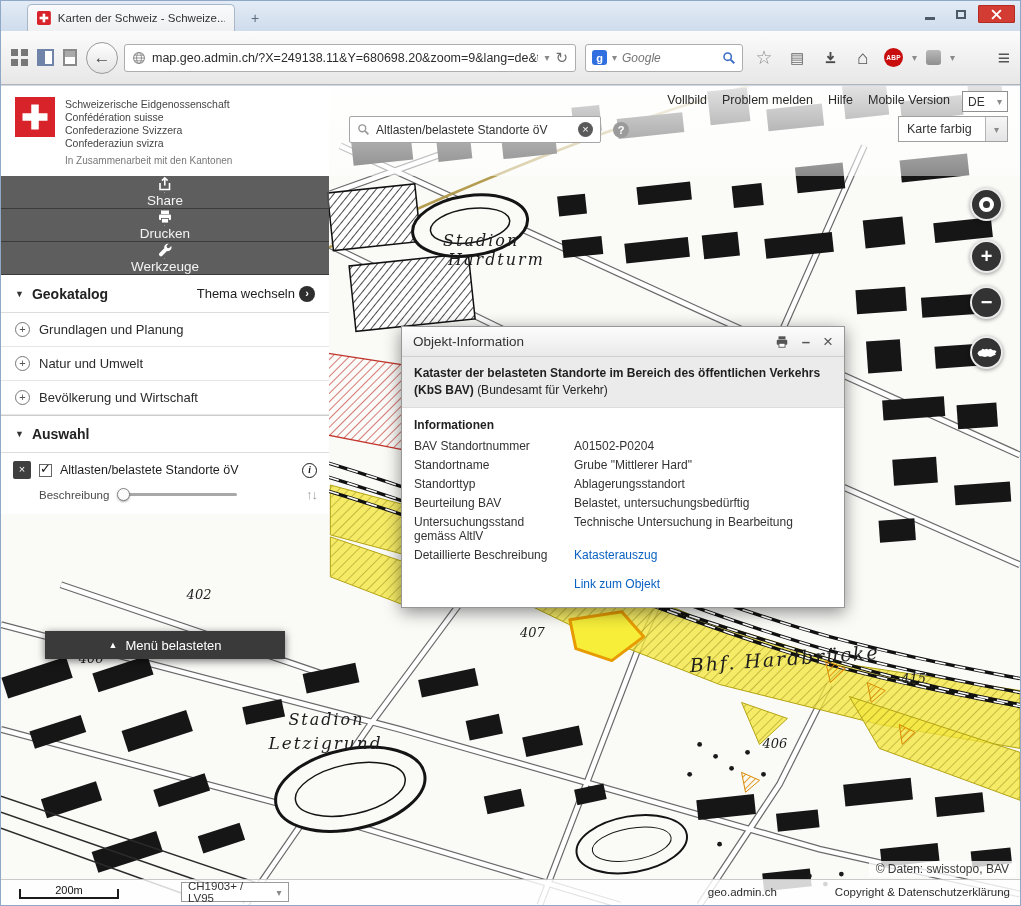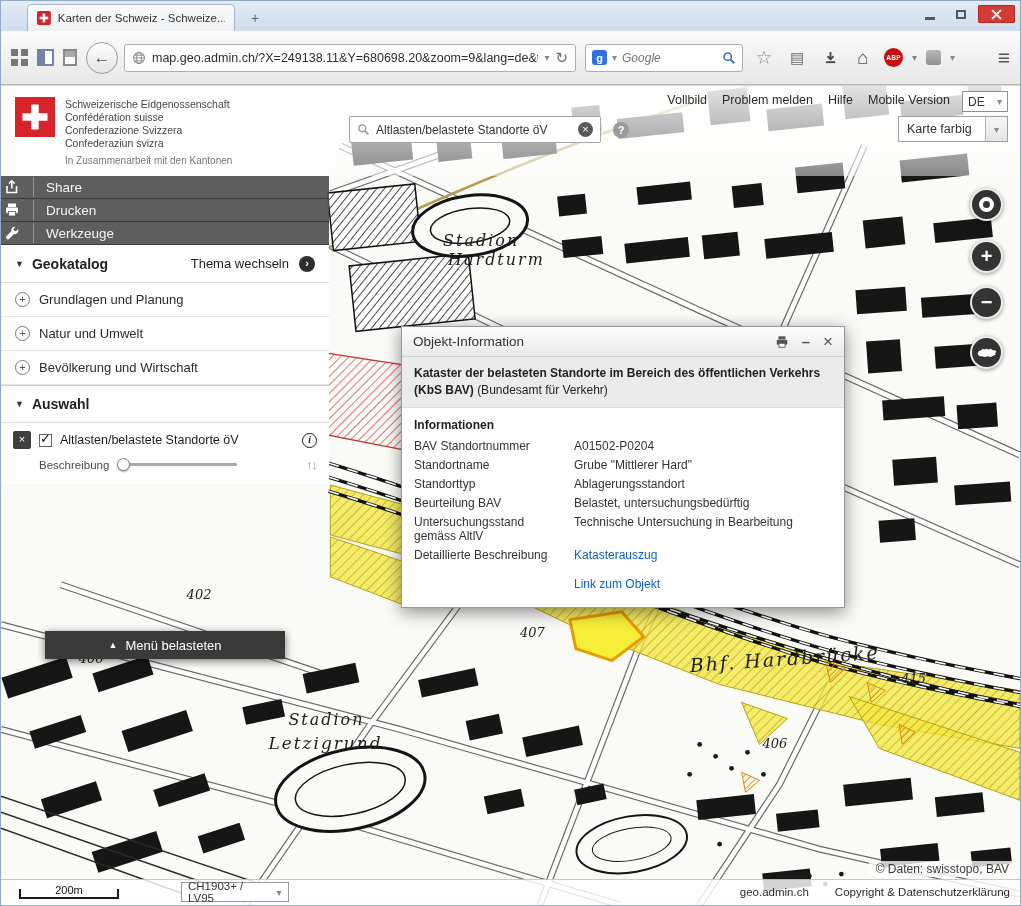--- a/index.html
+++ b/index.html
@@ -58,29 +58,29 @@
   .map-search { position:absolute; top:30px; left:20px; width:252px; height:27px; background:#fff; border:1px solid #a6a6a6; border-radius:2px; display:flex; align-items:center; gap:6px; padding:0 7px; }
   .map-search input { flex:1; border:none; outline:none; font-size:12px; color:#333; font-family:"Liberation Sans",sans-serif; background:transparent; }
   .clearbtn { width:15px; height:15px; border-radius:50%; background:#5a5a5a; color:#fff; font-size:11px; line-height:14px; text-align:center; flex:none; }
   .helpbtn { position:absolute; top:36px; left:284px; width:16px; height:16px; border-radius:50%; background:#9a9a9a; color:#fff; font-size:11px; font-weight:bold; text-align:center; line-height:16px; }
   .style-select { position:absolute; top:30px; right:12px; width:110px; height:26px; background:#fff; border:1px solid #9f9f9f; display:flex; align-items:center; font-size:12.5px; color:#333; }
   .style-select .lbl { flex:1; padding-left:8px; }
   .style-select .cbox { width:22px; align-self:stretch; border-left:1px solid #b5b5b5; background:linear-gradient(#f6f6f6,#e4e4e4); display:flex; align-items:center; justify-content:center; }
 
   
   .sidebar { position:absolute; top:90px; left:0; width:328px; }
-  .smenu-row { height:23px; background:rgba(82,82,82,.93); border-bottom:1px solid rgba(55,55,55,.9); display:flex; align-items:center; color:#f4f4f4; }
+  .smenu-row { height:33px; background:rgba(82,82,82,.93); border-bottom:1px solid rgba(55,55,55,.9); display:flex; align-items:center; color:#f4f4f4;flex-direction:column; }
   .smenu-row .mi { width:22px; display:flex; justify-content:center; }
   .smenu-row .sep { width:1px; height:20px; background:rgba(255,255,255,.35); margin:0 12px 0 10px; }
   .smenu-row .ml { font-size:13.5px; }
   .panel { background:#fff; }
   .cat-head { height:38px; display:flex; align-items:center; padding:0 14px; border-bottom:1px solid #ddd; }
   .tri { font-size:9px; color:#333; margin-right:8px; }
   .cat-title { font-size:14px; font-weight:bold; color:#222; }
-  .theme-switch { margin-left:auto; display:flex; align-items:flex-start; gap:10px; font-size:13px; color:#222; }
+  .theme-switch { margin-left:auto; display:flex; align-items:flex-start; gap:4px; font-size:13px; color:#222; }
   .chev-circle { width:16px; height:16px; border-radius:50%; background:#2e2e2e; color:#fff; font-size:11px; font-weight:bold; text-align:center; line-height:15px; }
   .cat-item { height:34px; display:flex; align-items:center; gap:9px; padding:0 14px; border-bottom:1px solid #e6e6e6; font-size:13px; color:#2b2b2b; }
   .plus-circle { width:15px; height:15px; border-radius:50%; border:1px solid #777; color:#555; font-size:11px; text-align:center; line-height:13px; flex:none; }
   .layer-row { display:flex; align-items:center; gap:8px; padding:8px 12px 4px 12px; }
   .removebtn { width:18px; height:18px; background:#3f3f3f; border-radius:2px; color:#fff; font-size:11px; text-align:center; line-height:17px; flex:none; }
   .cb { width:13px; height:13px; border:1px solid #666; background:#fff; position:relative; flex:none; }
   .cb i { position:absolute; left:0px; top:-4px; font-style:normal; font-size:13px; color:#111; }
   .layer-label { font-size:12.5px; color:#1d1d1d; }
   .infobtn { margin-left:auto; width:15px; height:15px; border-radius:50%; border:1.5px solid #1a1a1a; color:#1a1a1a; font-size:9.5px; font-weight:bold; font-style:italic; text-align:center; line-height:12px; font-family:"Liberation Serif",serif; }
   .transp-row { display:flex; align-items:center; gap:10px; padding:4px 12px 12px 38px; }
@@ -111,21 +111,21 @@
 
   
   .attrib { position:absolute; right:4px; bottom:28px; background:rgba(255,255,255,.78); font-size:12px; color:#3c3c3c; padding:1px 7px; }
   .footer { position:absolute; left:0; right:0; bottom:0; height:26px; background:rgba(255,255,255,.82); border-top:1px solid rgba(140,140,140,.45); font-size:11.5px; color:#2c2c2c; }
   .scalebar { position:absolute; left:18px; bottom:6px; width:100px; height:10px; border-left:2px solid #1a1a1a; border-right:2px solid #1a1a1a; border-bottom:2px solid #1a1a1a; text-align:center; }
   .scalebar span { position:relative; top:-5px; font-size:11px; color:#111; }
   .proj-select { position:absolute; left:180px; bottom:3px; width:108px; height:20px; background:#fff; border:1px solid #9a9a9a; display:flex; align-items:center; font-size:11.5px; color:#333; }
   .proj-select .lbl { flex:1; padding-left:6px; }
   .proj-select .cbox { width:18px; text-align:center; }
   .foot-links { position:absolute; right:10px; bottom:0; height:26px; display:flex; align-items:center; gap:26px; }
-  .foot-links span { cursor:pointer; }
+  .foot-links span { cursor:pointer;margin-left:32px; }
 </style>
 </head>
 <body>
 
 <div class="window">
 
   <div class="titlebar">
     <div class="tab">
       <svg width="14" height="14" viewBox="0 0 16 16">
           <rect width="16" height="16" rx="2" fill="#d8232a"></rect>

